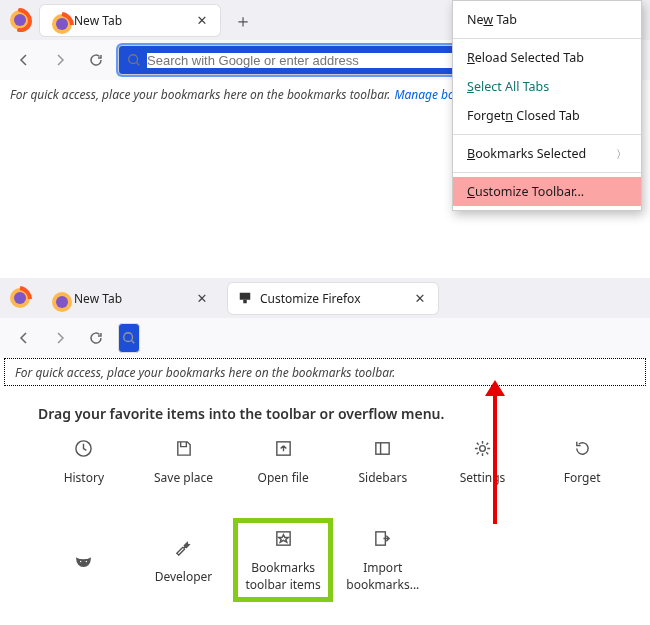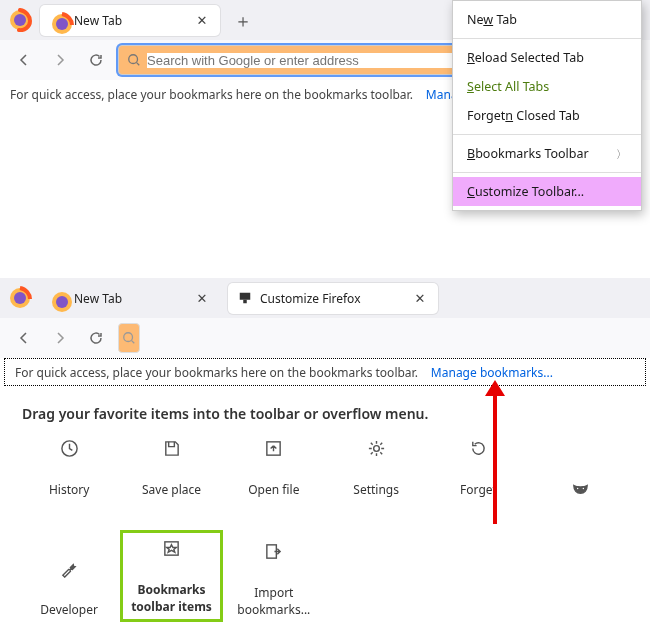--- a/index.html
+++ b/index.html
@@ -7,41 +7,41 @@
   .window { width: 650px; }
   .titlebar { height: 40px; background: #f0f0f4; display: flex; align-items: center; padding: 0 8px 0 8px; gap: 8px; position: relative; }
   .ff-logo { width: 24px; height: 24px; display: inline-block; }
   .ff-logo svg { width: 24px; height: 24px; }
   .tab { height: 31px; background: #fff; border-radius: 5px; display: flex; align-items: center; padding: 0 10px; min-width: 180px; gap: 8px; box-shadow: 0 0 0 1px rgba(0,0,0,.07); }
   .tab.inactive { background: transparent; box-shadow: none; min-width: 180px; }
   .tab-close { width: 16px; height:16px; display:flex; align-items:center; justify-content:center; color:#444; margin-left:auto; font-size:13px; }
   .newtab-btn { width:30px; height:30px; display:flex; align-items:center; justify-content:center; color:#555; font-size:18px; }
   .navbar { height: 40px; background: #f9f9fb; display:flex; align-items:center; padding: 0 10px; gap: 8px; }
   .nav-icon { width: 28px; height:28px; display:flex; align-items:center; justify-content:center; color:#666; }
-  .urlbar { flex: 1; height: 30px; background: #fdba74; border: 1px solid #ccc; border-radius: 4px; display:flex; align-items:center; padding: 0 8px; gap: 6px; color:#777; box-shadow: 0 0 0 2px #3b82f6cc; }
+  .urlbar { flex: 1; height: 30px; background: #1d4ed8; border: 1px solid #ccc; border-radius: 4px; display:flex; align-items:center; padding: 0 8px; gap: 6px; color:#777; box-shadow: 0 0 0 2px #3b82f6cc; }
   .urlbar.nohl { box-shadow: none; border:1px solid #ddd; width:22px; flex:none; padding:0; justify-content:center; }
   .urlbar input { border:none; outline:none; flex:1; font-size:13px; color:#555; }
-  .bookbar { height:28px; padding: 0 10px; display:flex; align-items:center; font-size:12px; color:#444; gap:13px;}
+  .bookbar { height:28px; padding: 0 10px; display:flex; align-items:center; font-size:12px; color:#444; gap:4px;font-style:italic;}
   .bookbar .link { color:#0062e0; }
   .bookbar.dotted { border:1.5px dotted #000; margin: 0 4px; }
   
   .menu { position:absolute; top: 0; right: 8px; width: 190px; background:#fff; border:1px solid #ccc; box-shadow: 2px 4px 10px rgba(0,0,0,.25); padding: 4px 0; z-index:20; font-size:12.5px; }
   .menu-item { padding: 6px 14px; display:flex; align-items:center; justify-content:space-between; color:#1a1a1a; }
-  .menu-item.dis { color:#4d7c0f;align-items:flex-end; }
-  .menu-item.hl { background:#f0abfc; }
+  .menu-item.dis { color:#0f766e;align-items:flex-end; }
+  .menu-item.hl { background:#fca5a5; }
   .menu-item .chev { color:#666; font-size:11px; }
   .sep { height:1px; background:#ddd; margin:4px 0;}
   .underline-letter { text-decoration: underline; }
-  .customize-body { padding: 0; }
+  .customize-body { padding: 0; margin-left: 16px; }
   .cust-title { padding: 18px 22px 10px 22px; font-size: 14px; font-weight: 600; color:#333; }
   .grid { display: grid; grid-template-columns: repeat(6, 1fr); padding: 0 18px; row-gap: 28px; column-gap: 0px; }
-  .tool { display:flex; flex-direction:column; align-items:center; justify-content:flex-end; gap:22px; font-size:12px; color:#333; cursor:default; padding: 4px 2px; text-align:center;}
+  .tool { display:flex; flex-direction:column; align-items:center; justify-content:center; gap:10px; font-size:12px; color:#333; cursor:default; padding: 4px 2px; text-align:center;}
   .tool .ic { width:22px; height:22px; color:#444; display:flex; align-items:center; justify-content:center;}
   .tool .ic svg { width: 19px; height: 19px; stroke:#555; fill:none; stroke-width:1.5; }
-  .redbox { border: 3px solid #84cc16; font-weight: bold; }
+  .redbox { border: 5px solid #84cc16; }
   .arrow-stem { position:absolute; width:4px; background:#e60000; }
   .arrow-head {position:absolute; width:0;height:0; border-left:10px solid transparent; border-right:10px solid transparent; border-bottom:16px solid #e60000;}
   .rel { position: relative; }
   .section2 { position: relative; }
 </style>
 </head>
 <body>
 
 <div class="window rel">
   <div class="titlebar">
@@ -107,21 +107,21 @@
         <span><span class="underline-letter">R</span><span>eload Selected Tab</span></span>
       </div>
     <div class="menu-item dis">
         <span><span class="underline-letter">S</span><span>elect All Tabs</span></span>
       </div>
     <div class="menu-item">
         <span><span>Forget</span><span class="underline-letter">n</span><span> Closed Tab</span></span>
       </div>
     <div class="sep"></div>
     <div class="menu-item">
-        <span><span class="underline-letter">B</span><span>bookmarks Toolbar</span></span>
+        <span><span class="underline-letter">B</span><span>ookmarks Selected</span></span>
         <span class="chev">〉</span>
       </div>
     <div class="sep"></div>
     <div class="menu-item hl">
         <span><span class="underline-letter">C</span><span>ustomize Toolbar...</span></span>
       </div>
   </div>
 </div>
 
 <div class="window section2">
@@ -172,21 +172,20 @@
     <div class="urlbar nohl">
       <svg width="14" height="14" viewBox="0 0 16 16" fill="none" stroke="#999" stroke-width="1.5">
           <circle cx="7" cy="7" r="5"></circle>
           <path d="M11 11l3 3"></path>
         </svg>
     </div>
   </div>
 
   <div class="bookbar dotted">
     <span>For quick access, place your bookmarks here on the bookmarks toolbar.</span>
-    <span class="link">Manage bookmarks...</span>
   </div>
 
   <div class="customize-body">
     <div class="cust-title">Drag your favorite items into the toolbar or overflow menu.</div>
     <div class="grid">
       <div class="tool">
           <span class="ic">
             <svg viewBox="0 0 20 20">
               <circle cx="10" cy="10" r="8"></circle>
               <path d="M10 5v5l3 2"></path>
@@ -208,20 +207,29 @@
             <svg viewBox="0 0 20 20">
               <rect x="3" y="3" width="14" height="14"></rect>
               <path d="M10 7v6M10 7l-3 3M10 7l3 3"></path>
             </svg>
           </span>
           <span>Open file</span>
         </div>
       <div class="tool">
           <span class="ic">
             <svg viewBox="0 0 20 20">
+              <rect x="3" y="4" width="14" height="12"></rect>
+              <path d="M8 4v12"></path>
+            </svg>
+          </span>
+          <span>Sidebars</span>
+        </div>
+      <div class="tool">
+          <span class="ic">
+            <svg viewBox="0 0 20 20">
               <circle cx="10" cy="10" r="3"></circle>
               <path d="M10 2v3M10 15v3M2 10h3M15 10h3M4 4l2 2M14 14l2 2M4 16l2-2M14 6l2-2"></path>
             </svg>
           </span>
           <span>Settings</span>
         </div>
       <div class="tool">
           <span class="ic">
             <svg viewBox="0 0 20 20">
               <path d="M4 10a6 6 0 1 0 2-4.5M4 3v4h4"></path>

